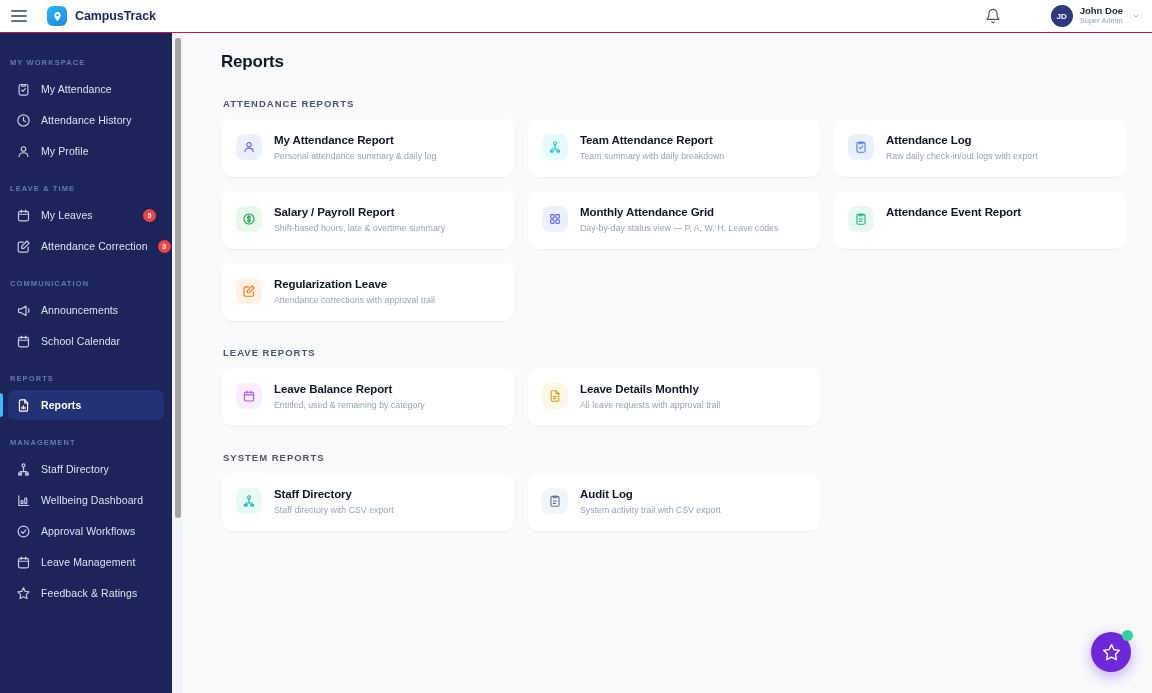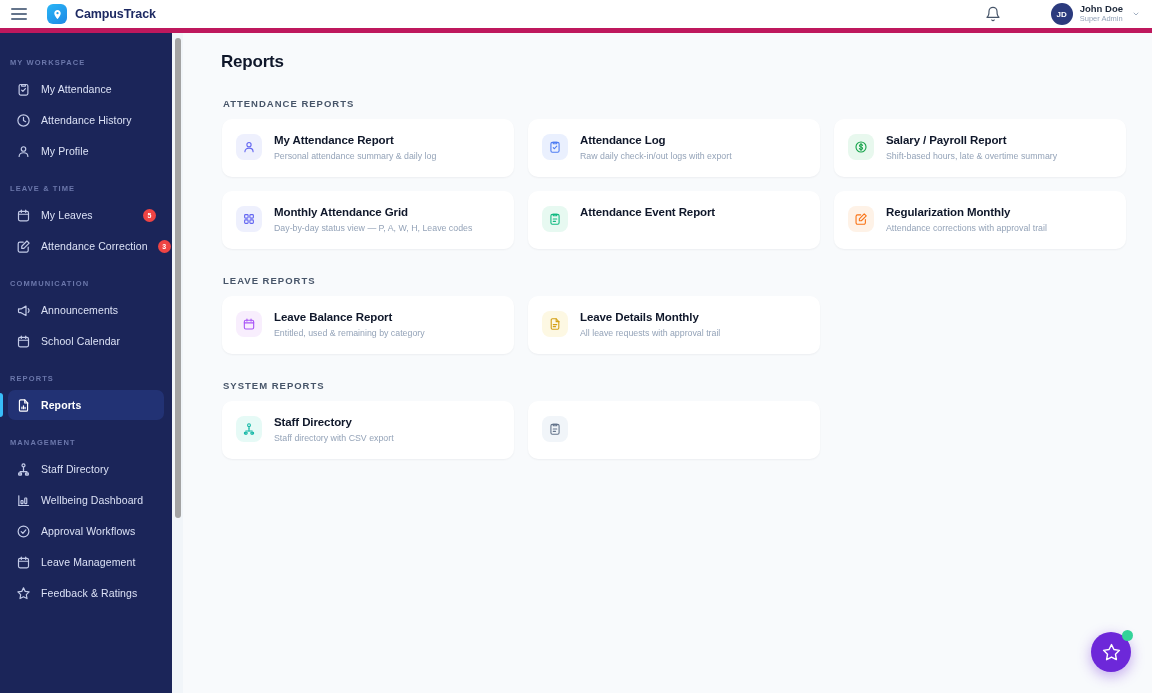--- a/index.html
+++ b/index.html
@@ -8,21 +8,21 @@
     font-family: "Liberation Sans", sans-serif;
     background:#f8fafc;
     color:#1e293b;
     -webkit-font-smoothing:antialiased;
   }
 
   
   .topbar {
     position:absolute; top:0; left:0; width:1152px; height:33px;
     background:#ffffff; display:flex; align-items:center;
-    border-bottom:5px solid #be185d; z-index:30;
+    border-bottom:1px solid #be185d; z-index:30;
   }
   .hamburger { width:16px; height:12px; margin-left:11px; display:flex;
     flex-direction:column; justify-content:space-between; cursor:pointer; }
   .hamburger span { display:block; height:1.6px; background:#64748b; border-radius:2px; }
   .brand { display:flex; align-items:center; gap:8px; margin-left:20px; }
   .brand-logo {
     width:20px; height:20px; border-radius:6px;
     background:linear-gradient(145deg,#29b6f6,#1e88e5);
     display:flex; align-items:center; justify-content:center;
   }
@@ -324,20 +324,35 @@
               <circle cx="12" cy="8" r="3.6" fill="none" stroke="#6366f1" stroke-width="1.9" stroke-linecap="round" stroke-linejoin="round"></circle>
               <path d="M5 20c0-3.9 3.1-6 7-6s7 2.1 7 6" fill="none" stroke="#6366f1" stroke-width="1.9" stroke-linecap="round" stroke-linejoin="round"></path>
             </svg>
           </div>
           <div class="card-text">
             <div class="card-title">My Attendance Report</div>
             <div class="card-sub">Personal attendance summary &amp; daily log</div>
           </div>
         </div>
         <div class="card">
+          <div class="card-icon" style="background: rgb(230, 251, 253);">
+            <svg width="14" height="14" viewBox="0 0 24 24">
+              <circle cx="12" cy="5.5" r="2.4" fill="none" stroke="#22c3d6" stroke-width="1.9" stroke-linecap="round" stroke-linejoin="round"></circle>
+              <path d="M12 8v3.5M6.5 20v-2.2M17.5 20v-2.2M6.5 15.5h11" fill="none" stroke="#22c3d6" stroke-width="1.9" stroke-linecap="round" stroke-linejoin="round"></path>
+              <path d="M12 11.5v4" fill="none" stroke="#22c3d6" stroke-width="1.9" stroke-linecap="round" stroke-linejoin="round"></path>
+              <rect x="4.2" y="17.5" width="4.6" height="3.4" rx="1" fill="none" stroke="#22c3d6" stroke-width="1.9" stroke-linecap="round" stroke-linejoin="round"></rect>
+              <rect x="15.2" y="17.5" width="4.6" height="3.4" rx="1" fill="none" stroke="#22c3d6" stroke-width="1.9" stroke-linecap="round" stroke-linejoin="round"></rect>
+            </svg>
+          </div>
+          <div class="card-text">
+            <div class="card-title">Team Attendance Report</div>
+            <div class="card-sub">Team summary with daily breakdown</div>
+          </div>
+        </div>
+        <div class="card">
           <div class="card-icon" style="background: rgb(234, 240, 254);">
             <svg width="14" height="14" viewBox="0 0 24 24">
               <rect x="5" y="4" width="14" height="17" rx="2.5" fill="none" stroke="#4f7df3" stroke-width="1.9" stroke-linecap="round" stroke-linejoin="round"></rect>
               <path d="M9 4h6v2.5H9z" fill="none" stroke="#4f7df3" stroke-width="1.9" stroke-linecap="round" stroke-linejoin="round"></path>
               <polyline points="9 13 11 15 15 10.5" fill="none" stroke="#4f7df3" stroke-width="1.9" stroke-linecap="round" stroke-linejoin="round"></polyline>
             </svg>
           </div>
           <div class="card-text">
             <div class="card-title">Attendance Log</div>
             <div class="card-sub">Raw daily check-in/out logs with export</div>
@@ -384,21 +399,21 @@
           </div>
         </div>
         <div class="card">
           <div class="card-icon" style="background: rgb(254, 242, 231);">
             <svg width="14" height="14" viewBox="0 0 24 24">
               <path d="M19.5 13v5.5a2.5 2.5 0 0 1-2.5 2.5H6a2.5 2.5 0 0 1-2.5-2.5V7.5A2.5 2.5 0 0 1 6 5h5.5" fill="none" stroke="#f97316" stroke-width="1.9" stroke-linecap="round" stroke-linejoin="round"></path>
               <path d="M17.5 3.2 21 6.7 12.6 15H9.2v-3.4z" fill="none" stroke="#f97316" stroke-width="1.9" stroke-linecap="round" stroke-linejoin="round"></path>
             </svg>
           </div>
           <div class="card-text">
-            <div class="card-title">Regularization Monthly</div>
+            <div class="card-title">Regularization Leave</div>
             <div class="card-sub">Attendance corrections with approval trail</div>
           </div>
         </div>
       </div>
       <div class="group-title">LEAVE REPORTS</div>
       <div class="grid">
         <div class="card">
           <div class="card-icon" style="background: rgb(248, 238, 253);">
             <svg width="14" height="14" viewBox="0 0 24 24">
               <rect x="4" y="5.5" width="16" height="15" rx="2.5" fill="none" stroke="#a855f7" stroke-width="1.9" stroke-linecap="round" stroke-linejoin="round"></rect>
@@ -445,20 +460,24 @@
           </div>
         </div>
         <div class="card">
           <div class="card-icon" style="background: rgb(241, 245, 249);">
             <svg width="14" height="14" viewBox="0 0 24 24">
               <rect x="5" y="4" width="14" height="17" rx="2.5" fill="none" stroke="#64748b" stroke-width="1.9" stroke-linecap="round" stroke-linejoin="round"></rect>
               <path d="M9 4h6v2.5H9z" fill="none" stroke="#64748b" stroke-width="1.9" stroke-linecap="round" stroke-linejoin="round"></path>
               <line x1="9" y1="12" x2="15" y2="12" fill="none" stroke="#64748b" stroke-width="1.9" stroke-linecap="round" stroke-linejoin="round"></line>
               <line x1="9" y1="16" x2="13" y2="16" fill="none" stroke="#64748b" stroke-width="1.9" stroke-linecap="round" stroke-linejoin="round"></line>
             </svg>
+          </div>
+          <div class="card-text">
+            <div class="card-title">Audit Log</div>
+            <div class="card-sub">System activity trail with CSV export</div>
           </div>
         </div>
       </div>
     </div>
 </main>
 
 <div class="fab" style="background: rgb(109, 40, 217);">
   <div class="fab-dot" style="background: rgb(52, 211, 153);"></div>
   <svg width="19" height="19" viewBox="0 0 24 24" fill="none" stroke="#ffffff" stroke-width="1.8" stroke-linejoin="round">
     <polygon points="12 2 15.09 8.26 22 9.27 17 14.14 18.18 21.02 12 17.77 5.82 21.02 7 14.14 2 9.27 8.91 8.26 12 2"></polygon>

